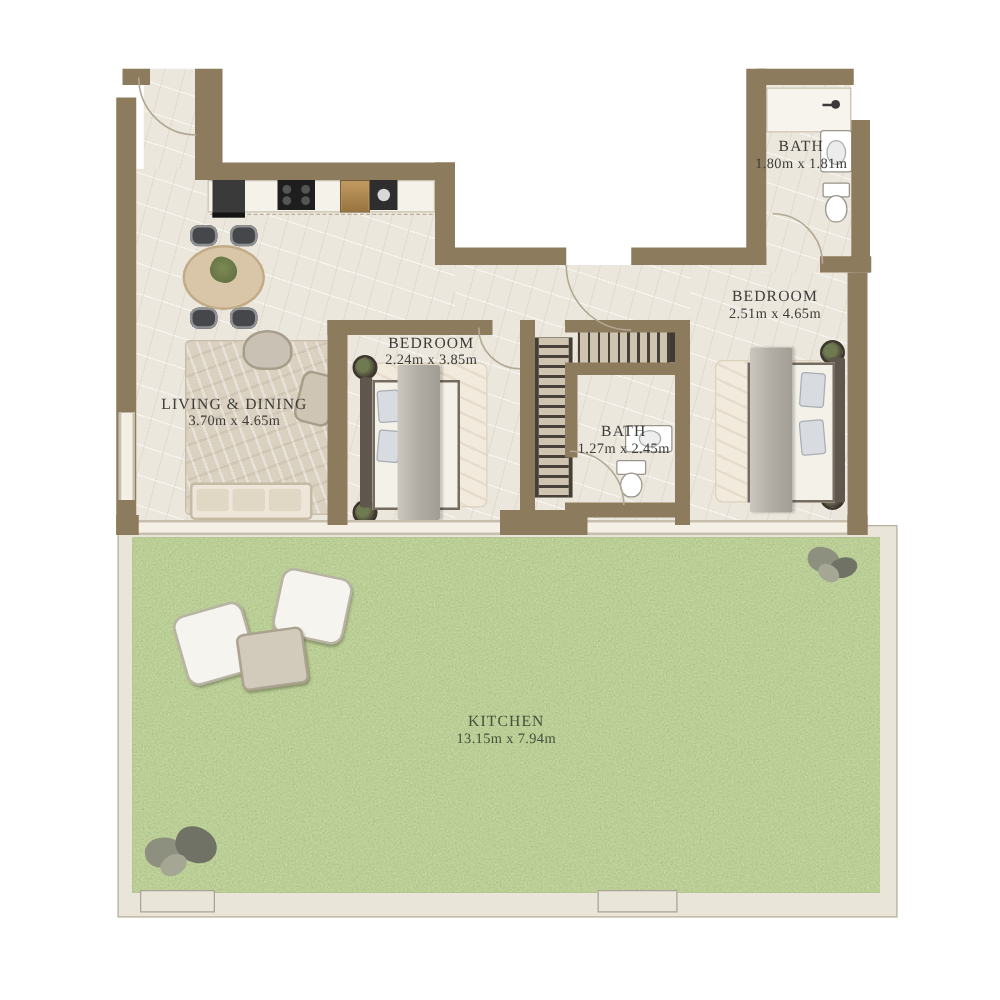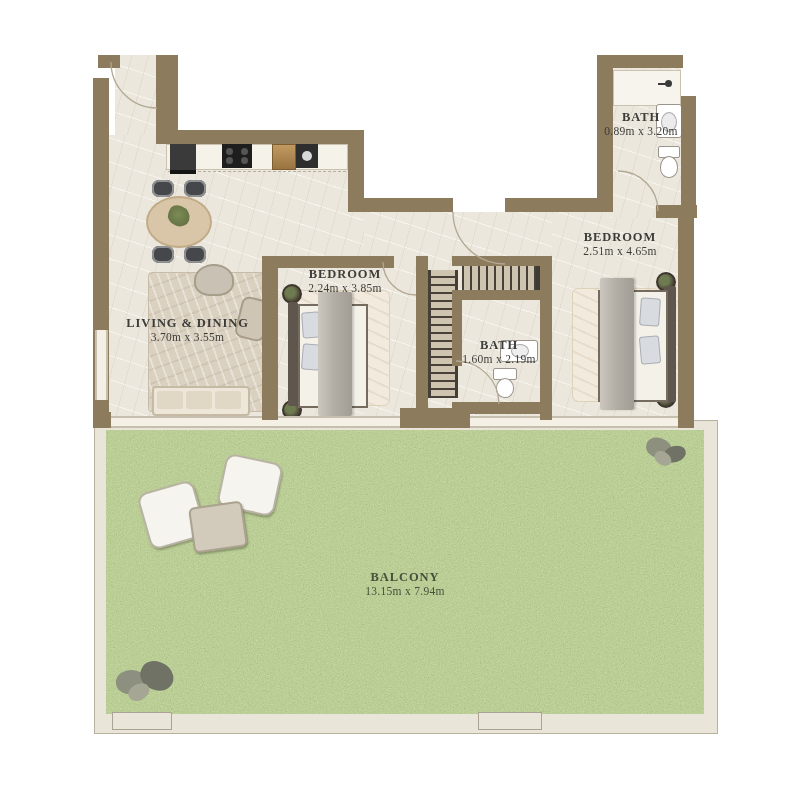--- a/index.html
+++ b/index.html
@@ -10,21 +10,21 @@
     background-image:
       repeating-linear-gradient(105deg, rgba(205,195,178,.28) 0 1px, transparent 1px 16px),
       repeating-linear-gradient(18deg, rgba(255,255,255,.55) 0 1px, transparent 1px 23px);
     z-index:1;}
   .wall{background:var(--wall);z-index:5;}
   .glaze{background:var(--glazing);border-top:2px solid #c6bfae;border-bottom:2px solid #c6bfae;z-index:4;}
   .glazev{background:var(--glazing);border-left:2px solid #c6bfae;border-right:2px solid #c6bfae;z-index:6;}
   .furn{z-index:2;}
   .furn3{z-index:3;}
   .label{z-index:8;text-align:center;color:var(--label);line-height:1.18;}
-  .rname{font-size:12.5px;font-weight:bold;letter-spacing:.9px;text-align:center;}
+  .rname{font-size:12.5px;font-weight:normal;letter-spacing:.9px;text-align:center;}
   .rdims{font-size:11.5px;letter-spacing:.3px;}
   .balcony-label{color:var(--balcony_label);}
   .rug{background:#f1eadd;border:1px solid #ddd1bc;border-radius:6px;
        background-image:repeating-linear-gradient(25deg, rgba(190,160,130,.18) 0 2px, transparent 2px 11px);}
   .living-rug{background:#dbd1c1;border-radius:4px;border:1px solid #c8bca8;
        background-image:repeating-linear-gradient(70deg, rgba(255,255,255,.35) 0 2px, transparent 2px 9px),
                         repeating-linear-gradient(-20deg, rgba(150,130,105,.15) 0 2px, transparent 2px 13px);}
   .mattress{background:#f4f1e9;border:2px solid #756b5f;}
   .headboard{background:#5f574d;border-radius:2px;}
   .blanket{background:linear-gradient(90deg,#ccc8c0,#b3afa7 45%,#a19d95);border-radius:2px;
@@ -183,36 +183,36 @@
   <div class="abs furn3 fixture" style="left:656px;top:104px;width:24px;height:32px;">
     <div style="position:absolute;left:4px;top:7px;width:14px;height:18px;border:1px solid #aaa;border-radius:50%;background:#ececec;"></div>
   </div>
   <div class="abs furn3" style="left:658px;top:146px;width:22px;height:32px;">
     <div style="position:absolute;left:0;top:0;width:20px;height:10px;background:#fff;border:1px solid #9a948a;border-radius:2px;"></div>
     <div style="position:absolute;left:2px;top:10px;width:16px;height:20px;background:#fff;border:1px solid #9a948a;border-radius:50% 50% 46% 46%;"></div>
   </div>
 
   <div class="abs label" style="left:110px;top:316px;width:155px;">
     <div class="rname">LIVING &amp; DINING</div>
-    <div class="rdims">3.70m x 3.55m</div>
+    <div class="rdims">3.70m x 4.65m</div>
   </div>
   <div class="abs label" style="left:288px;top:267px;width:114px;">
     <div class="rname">BEDROOM</div>
     <div class="rdims">2.24m x 3.85m</div>
   </div>
   <div class="abs label" style="left:560px;top:230px;width:120px;">
     <div class="rname">BEDROOM</div>
     <div class="rdims">2.51m x 4.65m</div>
   </div>
   <div class="abs label" style="left:592px;top:110px;width:98px;">
     <div class="rname">BATH</div>
-    <div class="rdims">0.89m x 3.20m</div>
+    <div class="rdims">1.80m x 1.81m</div>
   </div>
   <div class="abs label" style="left:452px;top:338px;width:94px;">
     <div class="rname">BATH</div>
-    <div class="rdims">1.60m x 2.19m</div>
+    <div class="rdims">1.27m x 2.45m</div>
   </div>
   <div class="abs label balcony-label" style="left:338px;top:570px;width:134px;">
-    <div class="rname">BALCONY</div>
+    <div class="rname">KITCHEN</div>
     <div class="rdims">13.15m x 7.94m</div>
   </div>
 
 </div>
 
 </body></html>

